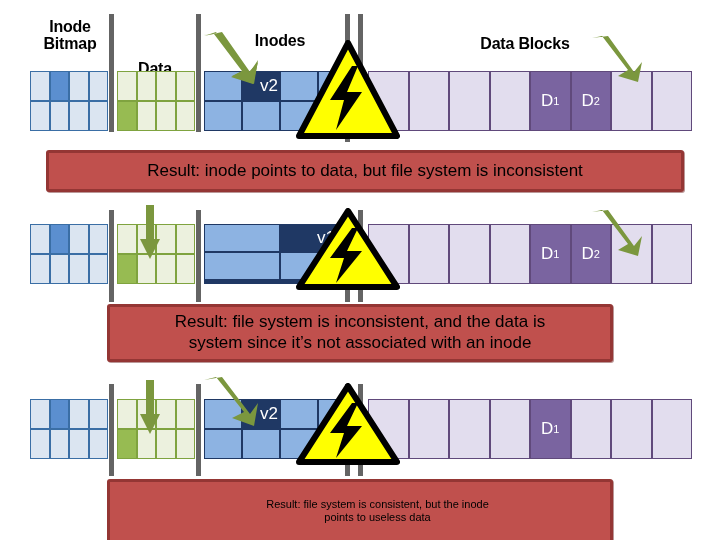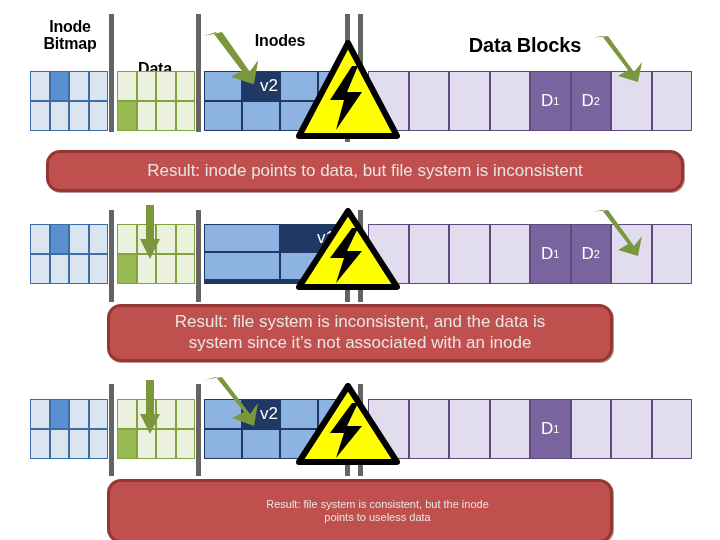--- a/index.html
+++ b/index.html
@@ -46,23 +46,23 @@
   
   .arrow{position:absolute;pointer-events:none;}
 
   
   .warn{position:absolute;pointer-events:none;}
 
   
   .banner{
     position:absolute;box-sizing:border-box;
     background:#c0504d;border:3px solid #943634;
-    border-radius:14px;
+    border-radius:3px;
     display:flex;align-items:center;justify-content:center;
-    color:#e5e5e5;text-align:center;
+    color:#000000;text-align:center;
     font-family:"Liberation Sans", sans-serif;
     box-shadow:1px 1px 0 rgba(120,50,50,.5);
   }
   .banner span{display:block;line-height:1.22;padding:0 10px;}
 </style>
 </head>
 <body>
 
 <div class="stage">
 
@@ -73,21 +73,21 @@
 
   <div class="hdr" style="left:115px;top:6px;width:80px;font-size:16px;margin-top:42px;">
     <span class="l">Data</span>
     <span class="l">Bitmap</span>
   </div>
 
   <div class="hdr" style="left:225px;top:20px;width:110px;font-size:16px;">
     <span class="l">Inodes</span>
   </div>
 
-  <div class="hdr" style="left:430px;top:23px;width:190px;font-size:20px;">
+  <div class="hdr" style="left:430px;top:23px;width:190px;font-size:16px;">
     <span class="l">Data Blocks</span>
   </div>
 
   <div class="sep" style="left:109px;top:2px;height:118px;"></div>
   <div class="sep" style="left:196px;top:2px;height:118px;"></div>
   <div class="sep" style="left:358px;top:2px;height:118px;"></div>
 
   <div class="grid" style="left:30px;top:59px;width:78px;height:60px;grid-template-columns:repeat(4,1fr);grid-template-rows:repeat(2,1fr);">
     <div class="cell ib"></div>
     <div class="cell ib on"></div>

